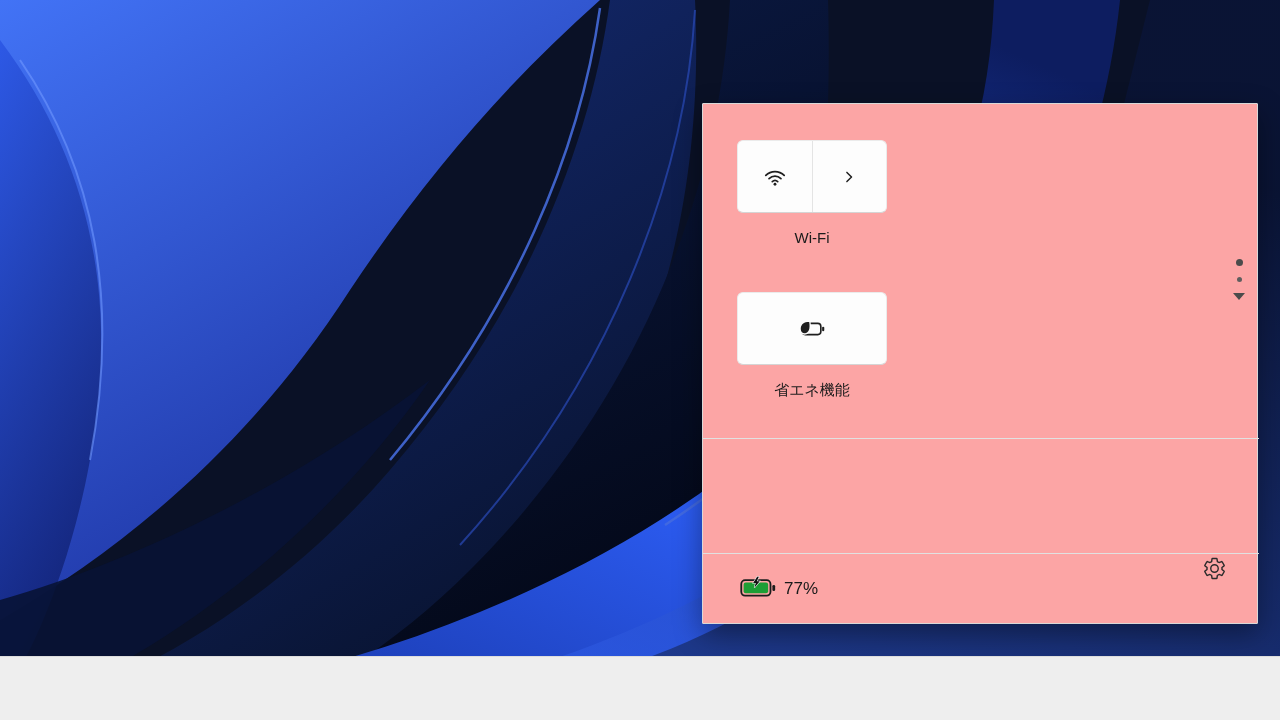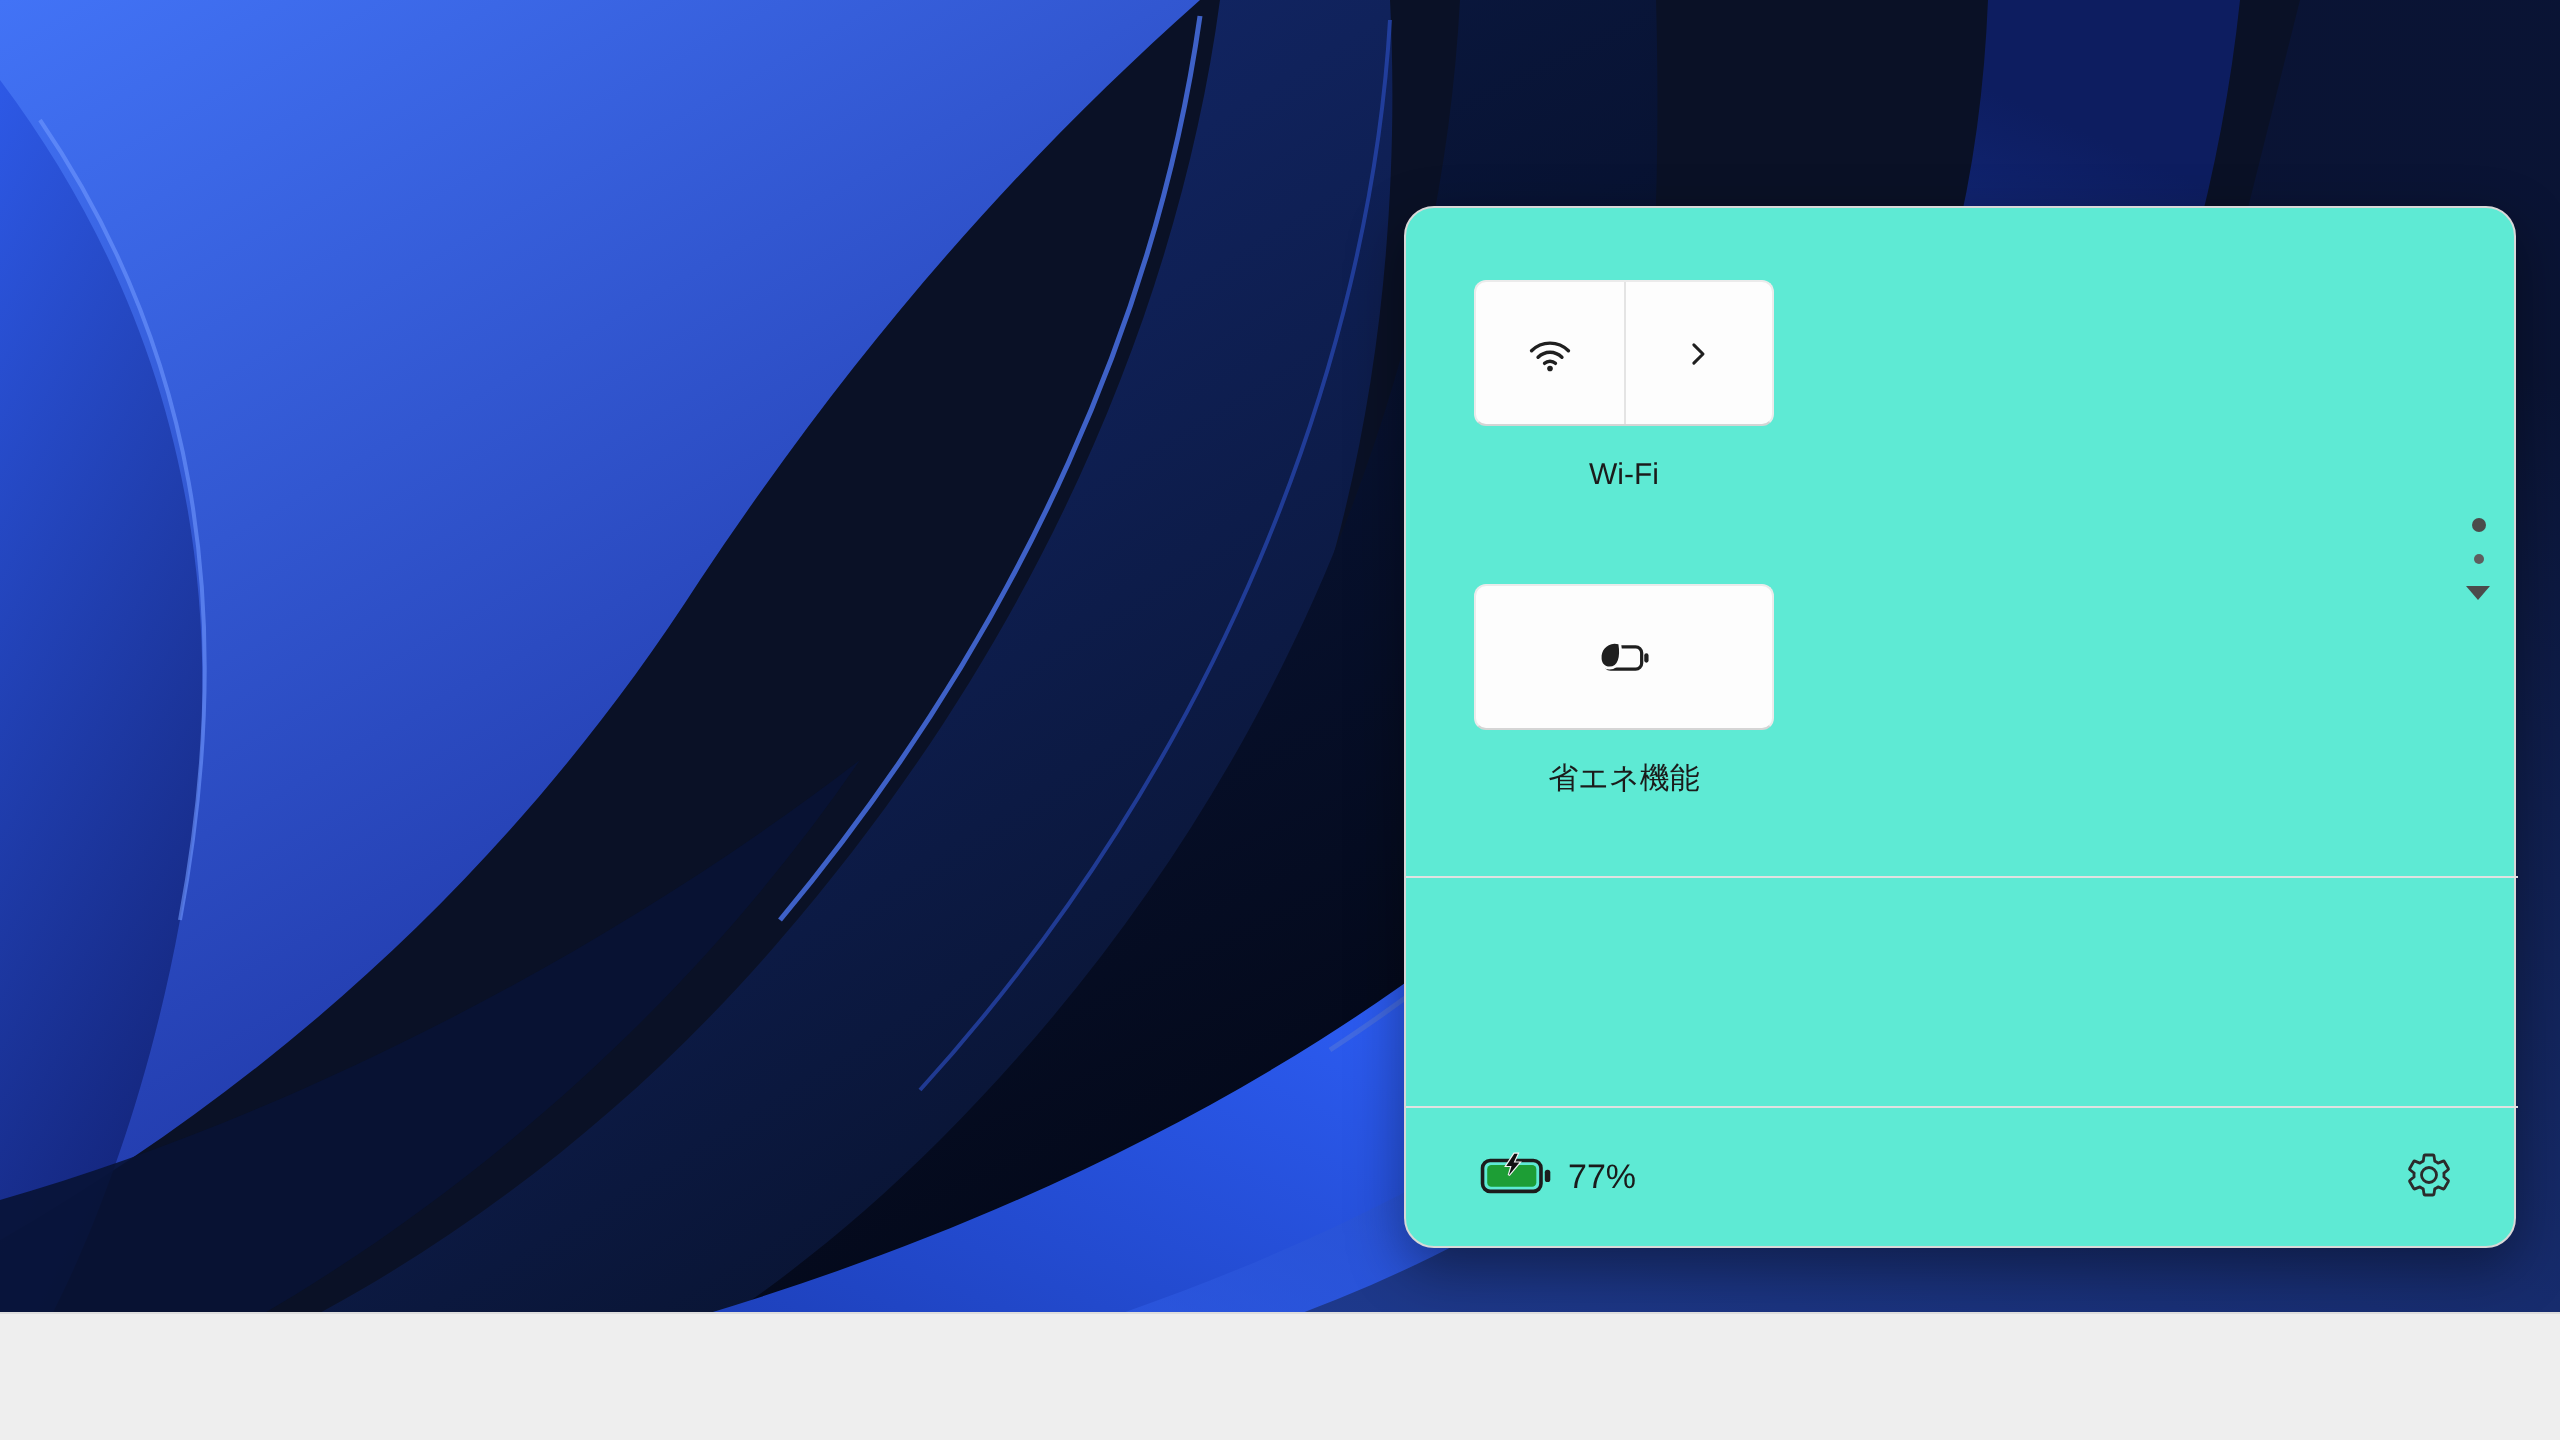--- a/index.html
+++ b/index.html
@@ -6,21 +6,21 @@
   .screen{
     position:relative;width:1280px;height:720px;overflow:hidden;
     font-family:"Liberation Sans","DejaVu Sans",sans-serif;
     -webkit-font-smoothing:antialiased;
   }
   .wallpaper{position:absolute;left:0;top:0;width:1280px;height:720px;display:block;}
 
   
   .qs-panel{
     position:absolute;left:702px;top:103px;width:556px;height:521px;
-    background:#5eead4;border:1px solid #d8d8d8;border-radius:15px;
+    background:#fca5a5;border:1px solid #d8d8d8;border-radius:1px;
     box-shadow:0 10px 28px rgba(0,0,0,.38);box-sizing:border-box;
   }
   .qs-row{position:absolute;left:34px;display:flex;gap:19px;}
   .qs-row1{top:36px;}
   .qs-row2{top:188px;}
   .qs-col{width:150px;display:flex;flex-direction:column;align-items:center;}
   .tile{
     width:150px;height:73px;border-radius:6px;background:#fdfdfd;
     border:1px solid #ebebeb;border-bottom-color:#d5d5d5;
     box-sizing:border-box;display:flex;padding:0;cursor:pointer;
@@ -50,21 +50,21 @@
     border-top:7px solid #4b4b4b;cursor:pointer;
   }
   .qs-divider{position:absolute;left:0;width:556px;height:1px;background:#e1e1e1;}
   .qs-div1{top:334px;}
   .qs-div2{top:449px;}
 
   .qs-volume{position:absolute;left:0;top:334px;width:556px;height:115px;}
 
   .qs-footer{
     position:absolute;left:0;top:450px;width:556px;height:70px;
-    display:flex;align-items:center;padding:0 30px 0 37px;box-sizing:border-box;
+    display:flex;padding:0 30px 0 37px;box-sizing:border-box;
   }
   .battery-group{display:flex;align-items:center;gap:8px;cursor:pointer;}
   .battery-label{font-size:17px;color:#1a1a1a;}
   .footer-spacer{flex:1;}
   .gear-btn{background:none;border:none;padding:2px;cursor:pointer;display:flex;}
 
   
   .taskbar{
     position:absolute;left:0;top:656px;width:1280px;height:64px;
     background:#eeeeee;border-top:1px solid rgba(0,0,0,.07);box-sizing:border-box;

